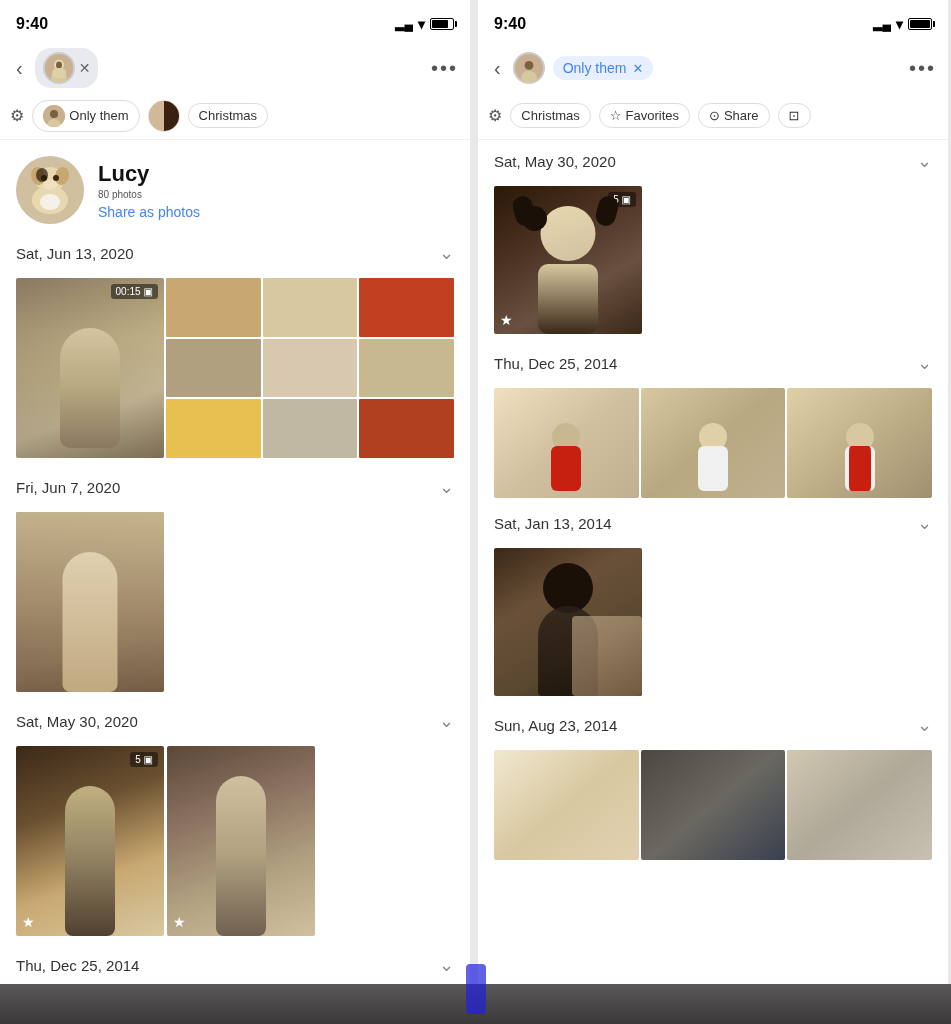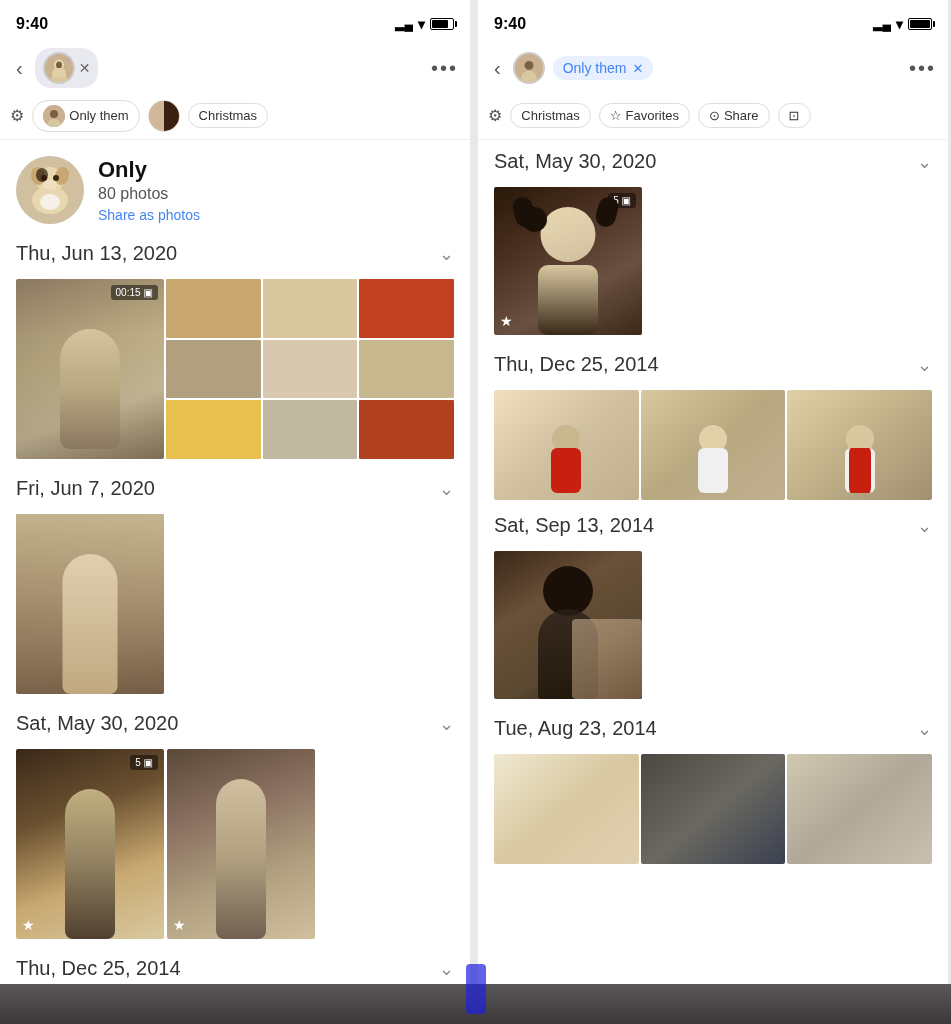--- a/index.html
+++ b/index.html
@@ -162,32 +162,32 @@
       border-radius: 50%;
       background: #d0d0d0;
       overflow: hidden;
       flex-shrink: 0;
       display: flex;
       align-items: center;
       justify-content: center;
     }
     .profile-info { display: flex; flex-direction: column; gap: 2px; }
     .profile-name { font-size: 22px; font-weight: 600; color: #111; }
-    .profile-count { font-size: 16px; color: #555; }
+    .profile-count { font-size: 10px; color: #555; }
     .profile-share { font-size: 14px; color: #4285f4; cursor: pointer; margin-top: 2px; }
 
     
     .date-section { padding: 10px 16px 6px; }
     .date-row {
       display: flex;
       justify-content: space-between;
       align-items: center;
       margin-bottom: 8px;
     }
-    .date-label { font-size: 20px; font-weight: 500; color: #333; }
+    .date-label { font-size: 15px; font-weight: 500; color: #333; }
     .collapse-btn { font-size: 18px; color: #888; cursor: pointer; }
 
     
     .photo-grid {
       display: flex;
       gap: 2px;
       padding: 0 16px;
       margin-bottom: 4px;
     }
     .photo-thumb {
@@ -375,29 +375,29 @@
           <ellipse cx="34" cy="30" rx="4" ry="2.5" fill="#5a3820"></ellipse>
 
           <ellipse cx="34" cy="29" rx="7" ry="5" fill="#f0e0c0"></ellipse>
 
           <ellipse cx="26" cy="19" rx="6" ry="7" fill="#2a1808" opacity="0.7"></ellipse>
 
           <ellipse cx="34" cy="46" rx="10" ry="8" fill="#f5f0e8"></ellipse>
         </svg>
       </div>
       <div class="profile-info">
-        <span class="profile-name">Only</span>
+        <span class="profile-name">Lucy</span>
         <span class="profile-count">80 photos</span>
         <span class="profile-share">Share as photos</span>
       </div>
     </div>
 
     <div class="date-section">
       <div class="date-row">
-        <span class="date-label">Thu, Jun 13, 2020</span>
+        <span class="date-label">Sat, Jun 13, 2020</span>
         <span class="collapse-btn">⌄</span>
       </div>
     </div>
     <div class="photo-grid" style="padding:0 16px;margin-bottom:8px;">
 
       <div class="photo-thumb large" style="background:linear-gradient(160deg,#8a7860 0%,#b8a880 40%,#d4c4a0 70%,#9a8868 100%);">
         <div class="video-badge">
           <span>00:15</span>
           <span>▣</span>
         </div>
@@ -556,37 +556,37 @@
       <div class="photo-item" style="background:linear-gradient(140deg,#e0d0a8,#c0b088,#a09070);position:relative;border-radius:2px;">
         <div style="position:absolute;bottom:5px;left:50%;transform:translateX(-50%);width:30px;height:70px;">
           <div style="width:28px;height:28px;background:#d8c8a0;border-radius:50%;margin:0 auto;"></div>
           <div style="width:30px;height:45px;background:#c82010;border-radius:6px;margin-top:-5px;border-left:4px solid #f0f0f0;border-right:4px solid #f0f0f0;"></div>
         </div>
       </div>
     </div>
 
     <div class="date-section">
       <div class="date-row">
-        <span class="date-label">Sat, Sep 13, 2014</span>
+        <span class="date-label">Sat, Jan 13, 2014</span>
         <span class="collapse-btn">⌄</span>
       </div>
     </div>
     <div style="padding:0 16px;margin-bottom:8px;">
       <div class="photo-thumb" style="width:148px;height:148px;background:linear-gradient(150deg,#3a2818,#6a5038,#5a4830,#2a2010);">
 
         <div style="position:absolute;top:15px;left:50%;transform:translateX(-50%);width:50px;height:50px;background:#1a1008;border-radius:50%;"></div>
         <div style="position:absolute;bottom:0;left:50%;transform:translateX(-50%);width:60px;height:90px;background:linear-gradient(180deg,#2a2018,#1a1008);border-radius:30px 30px 4px 4px;opacity:0.8;"></div>
 
         <div style="position:absolute;bottom:0;right:0;width:70px;height:80px;background:linear-gradient(150deg,#c8b090,#a08060);opacity:0.6;border-radius:4px;"></div>
       </div>
     </div>
 
     <div class="date-section">
       <div class="date-row">
-        <span class="date-label">Tue, Aug 23, 2014</span>
+        <span class="date-label">Sun, Aug 23, 2014</span>
         <span class="collapse-btn">⌄</span>
       </div>
     </div>
     <div class="photo-triple">
       <div class="photo-item" style="background:linear-gradient(140deg,#f0e8d0,#d8c8a0,#e0d0b0);border-radius:2px;"></div>
       <div class="photo-item" style="background:linear-gradient(140deg,#4a4840,#6a6860,#3a4050);border-radius:2px;">
 
         <div style="position:absolute;bottom:0;left:0;right:0;height:40px;background:linear-gradient(180deg,#5a5858,#3a3838);"></div>
       </div>
       <div class="photo-item" style="background:linear-gradient(140deg,#d0c8b0,#b0a898,#c8c0b0);border-radius:2px;">

